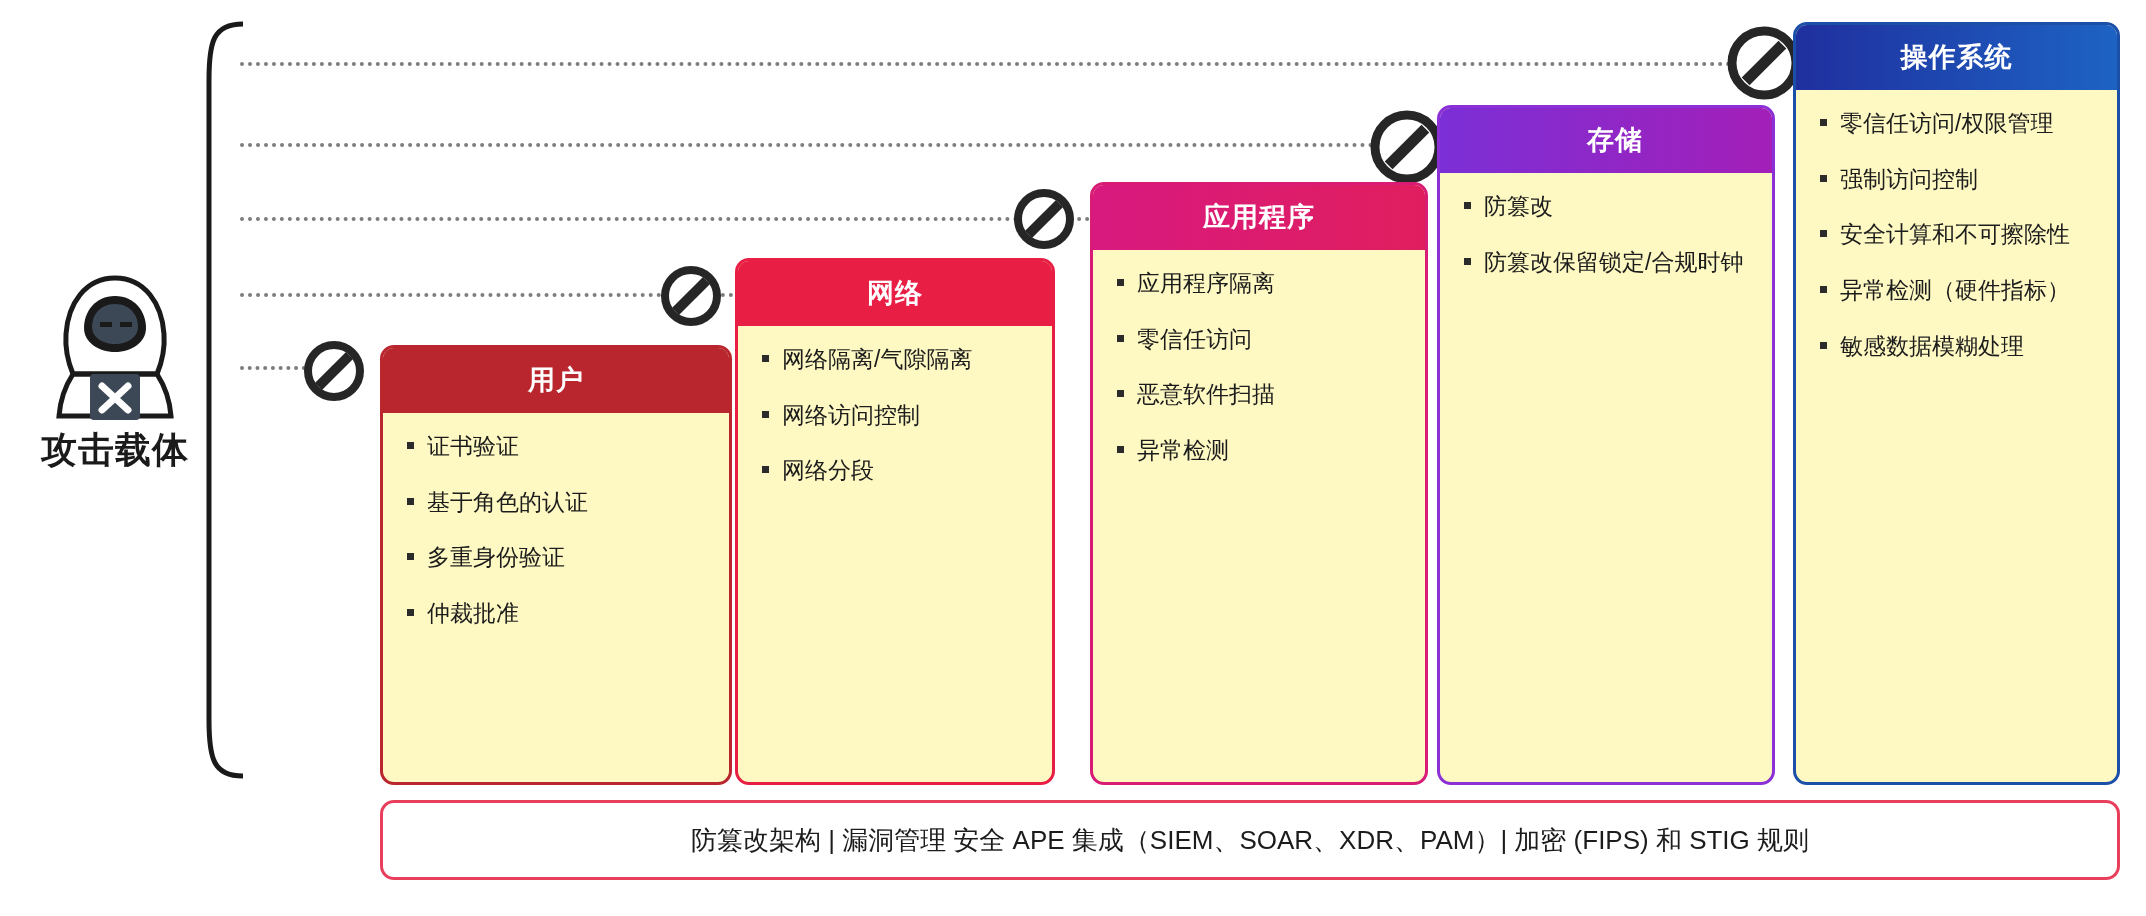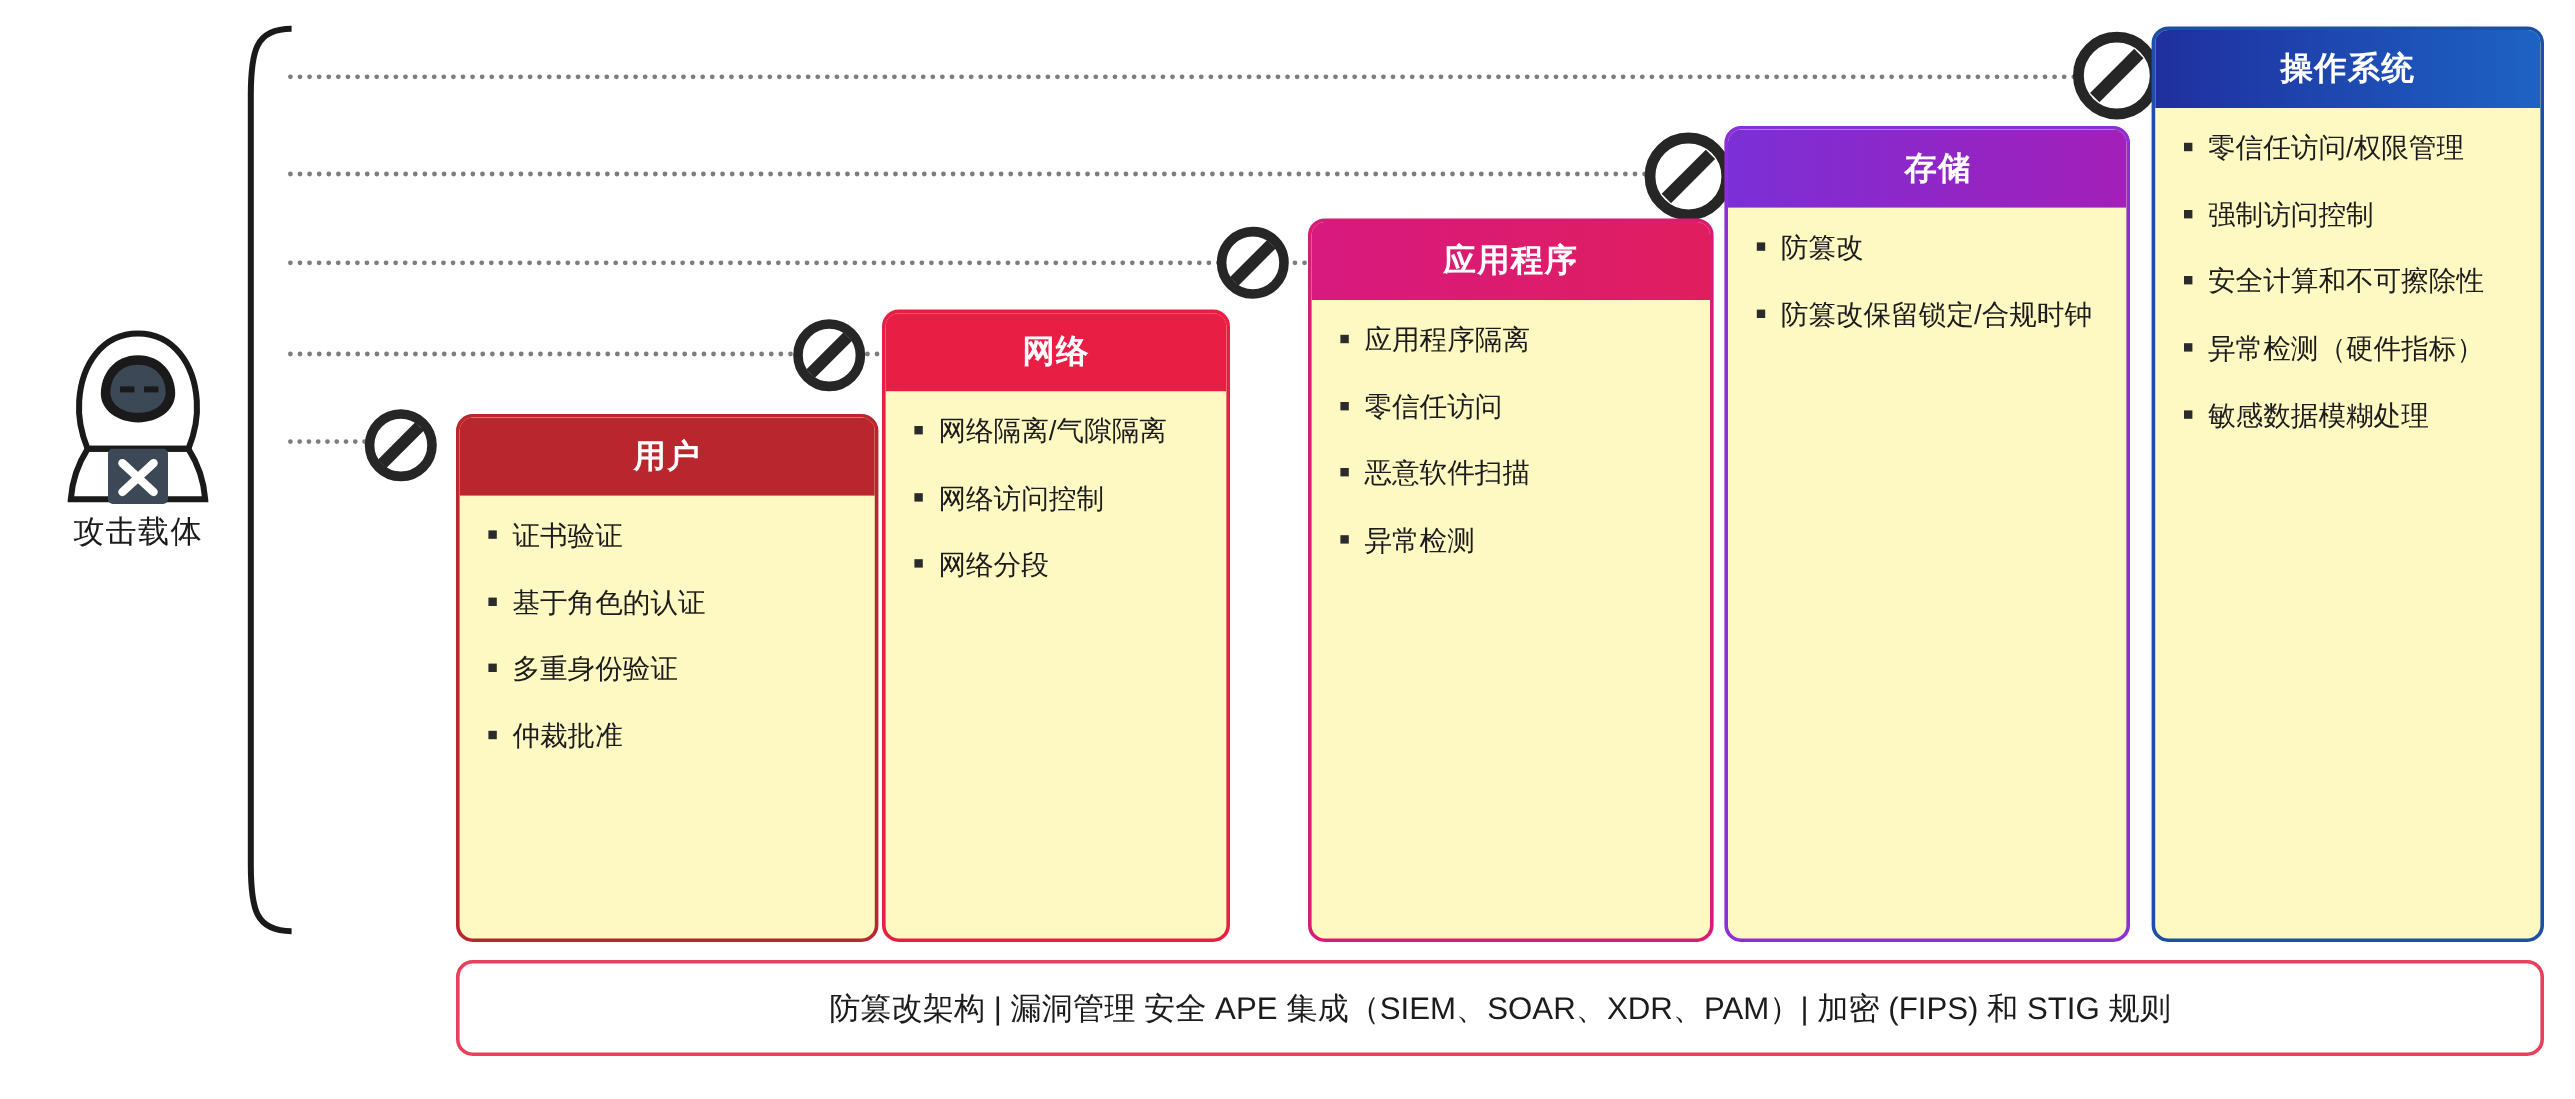--- a/index.html
+++ b/index.html
@@ -29,22 +29,22 @@
     text-align: center;
   }
   #attacker .figure {
     width: 150px;
     height: 150px;
     margin: 0 auto;
     position: relative;
   }
   #attacker .label {
     margin-top: 6px;
-    font-size: 26px;
-    font-weight: normal;
+    font-size: 36px;
+    font-weight: bold;
     color: #1a1a1a;
     letter-spacing: 1px;
   }
 
   
   #bracket {
     position: absolute;
     left: 195px;
     top: 20px;
     width: 60px;
@@ -224,21 +224,21 @@
     <div class="card-body">
       <ul>
         <li>证书验证</li>
         <li>基于角色的认证</li>
         <li>多重身份验证</li>
         <li>仲裁批准</li>
       </ul>
     </div>
   </div>
 
-  <div class="card" id="card-network" style="left:735px; top:258px; width:290px; height:527px;">
+  <div class="card" id="card-network" style="left:735px; top:258px; width:320px; height:527px;">
     <div class="card-head">网络</div>
     <div class="card-body">
       <ul>
         <li>网络隔离/气隙隔离</li>
         <li>网络访问控制</li>
         <li>网络分段</li>
       </ul>
     </div>
   </div>
 

